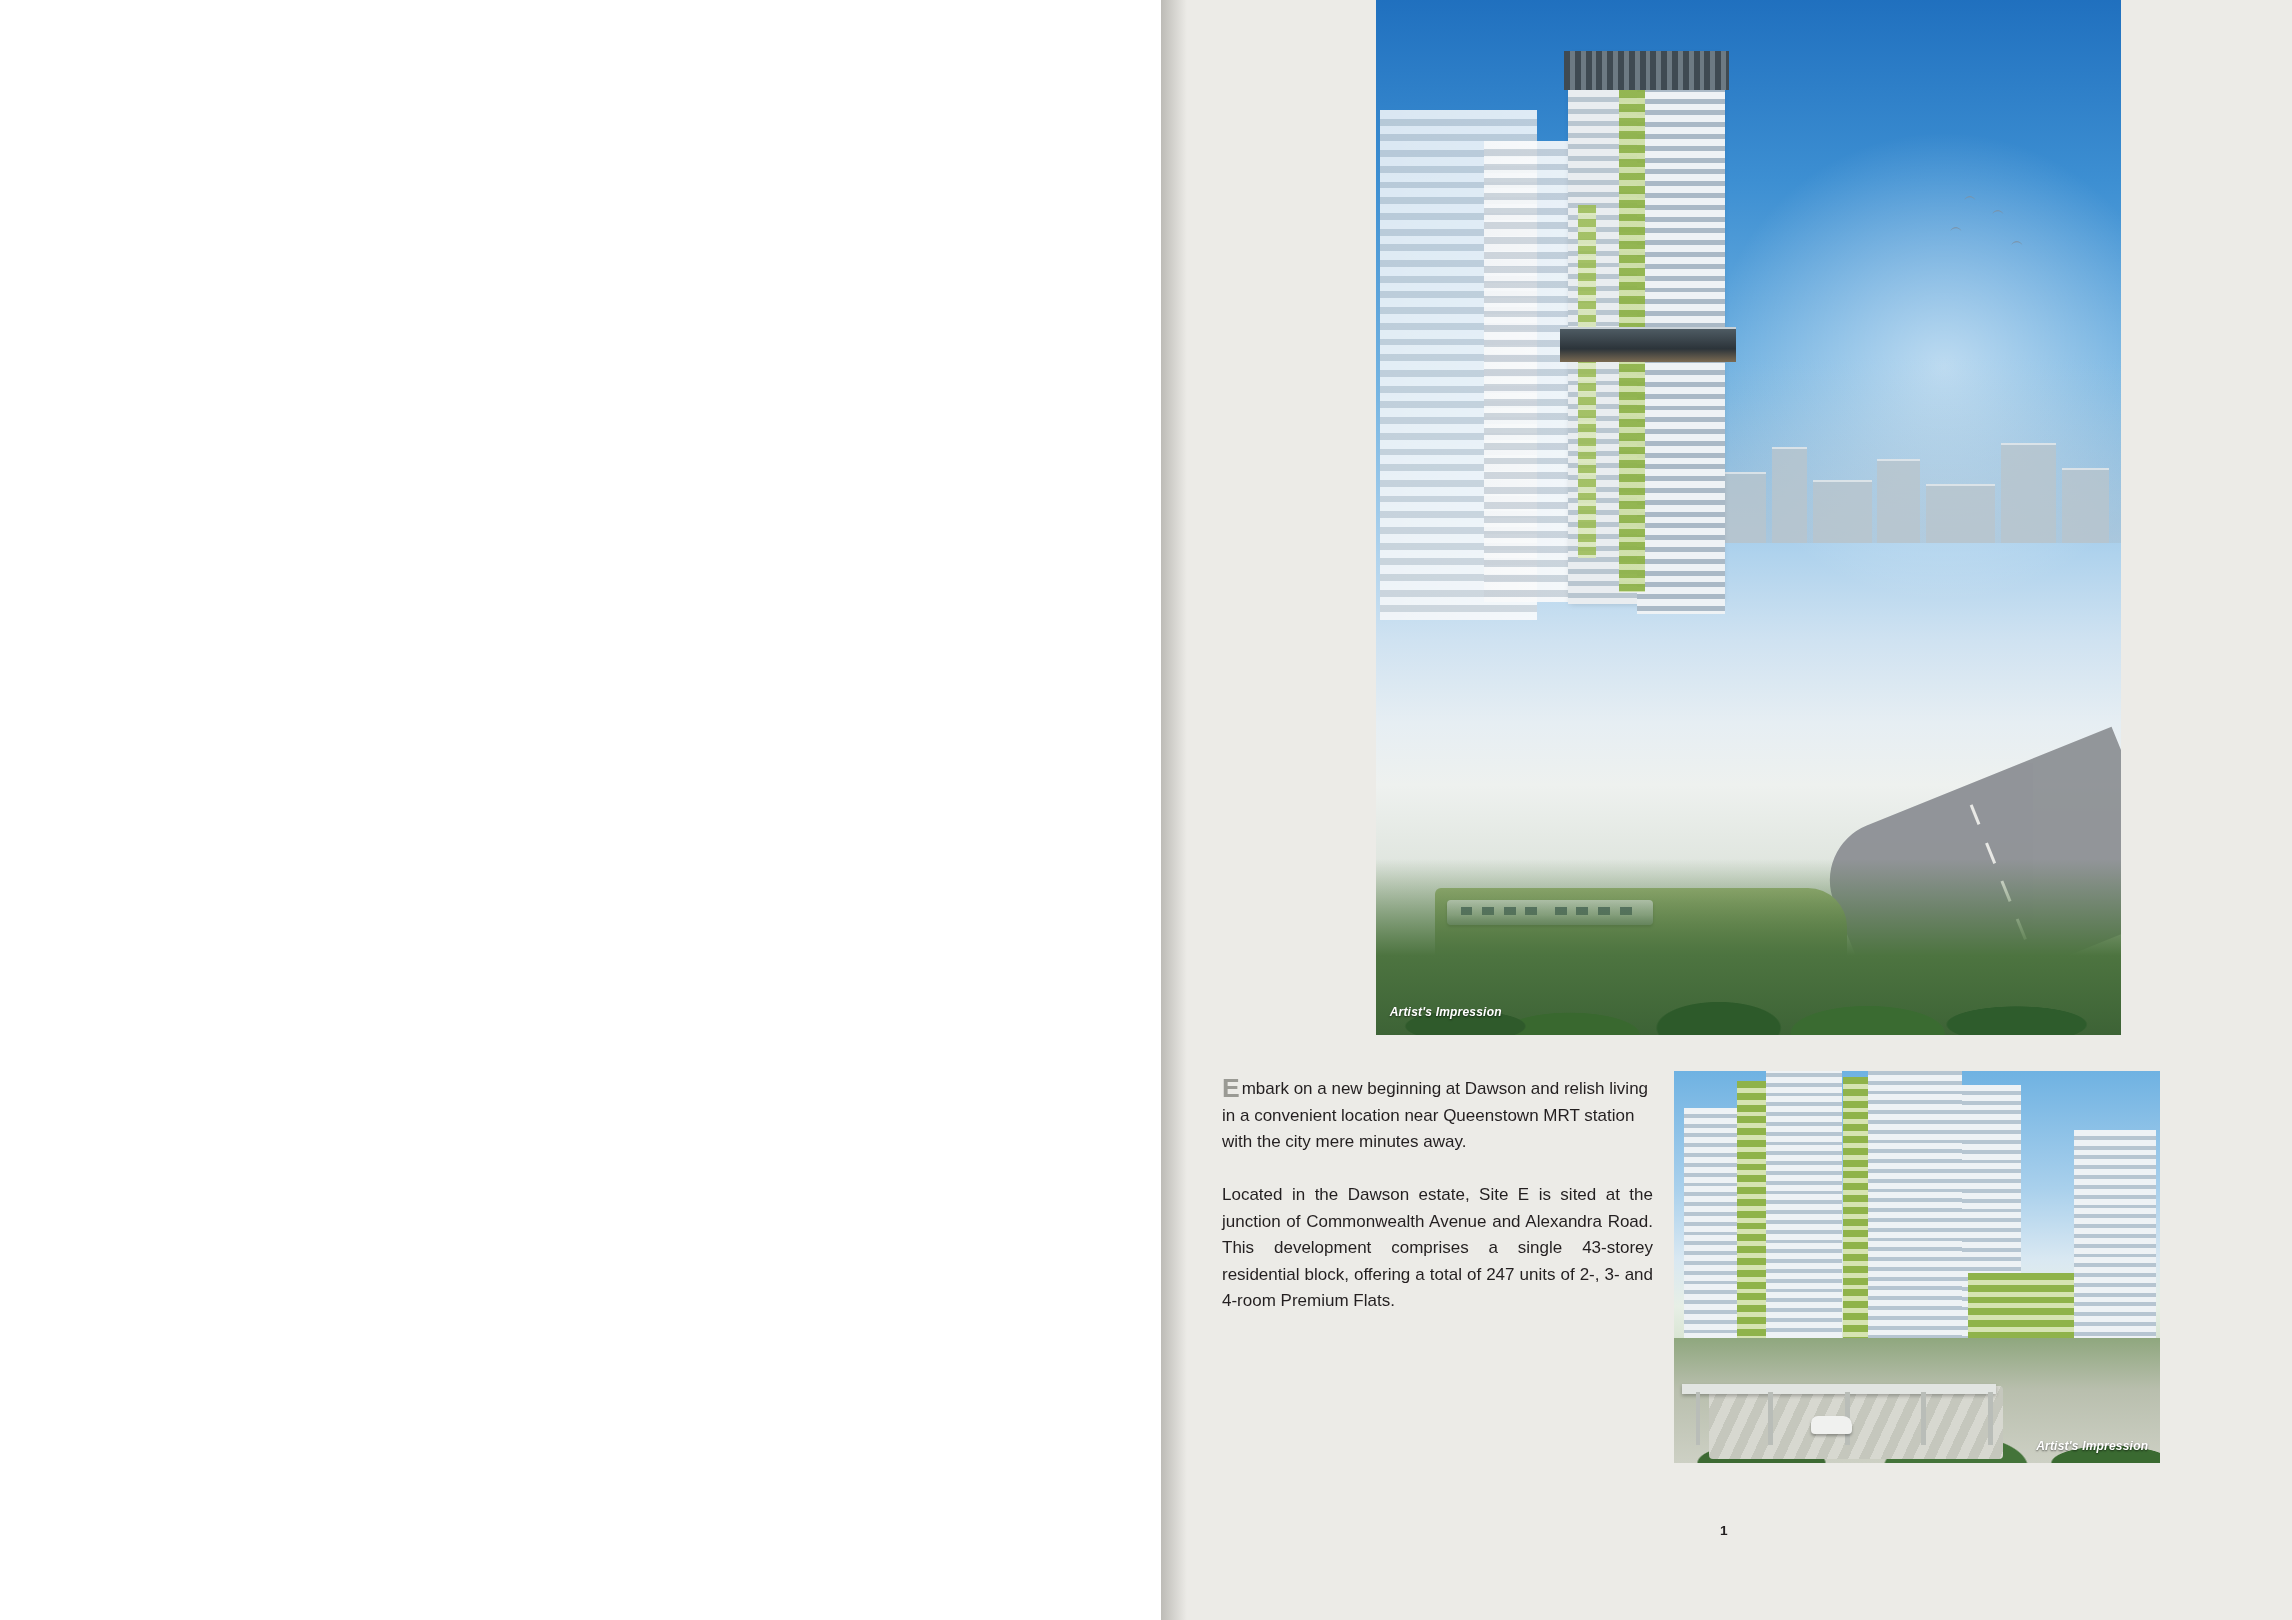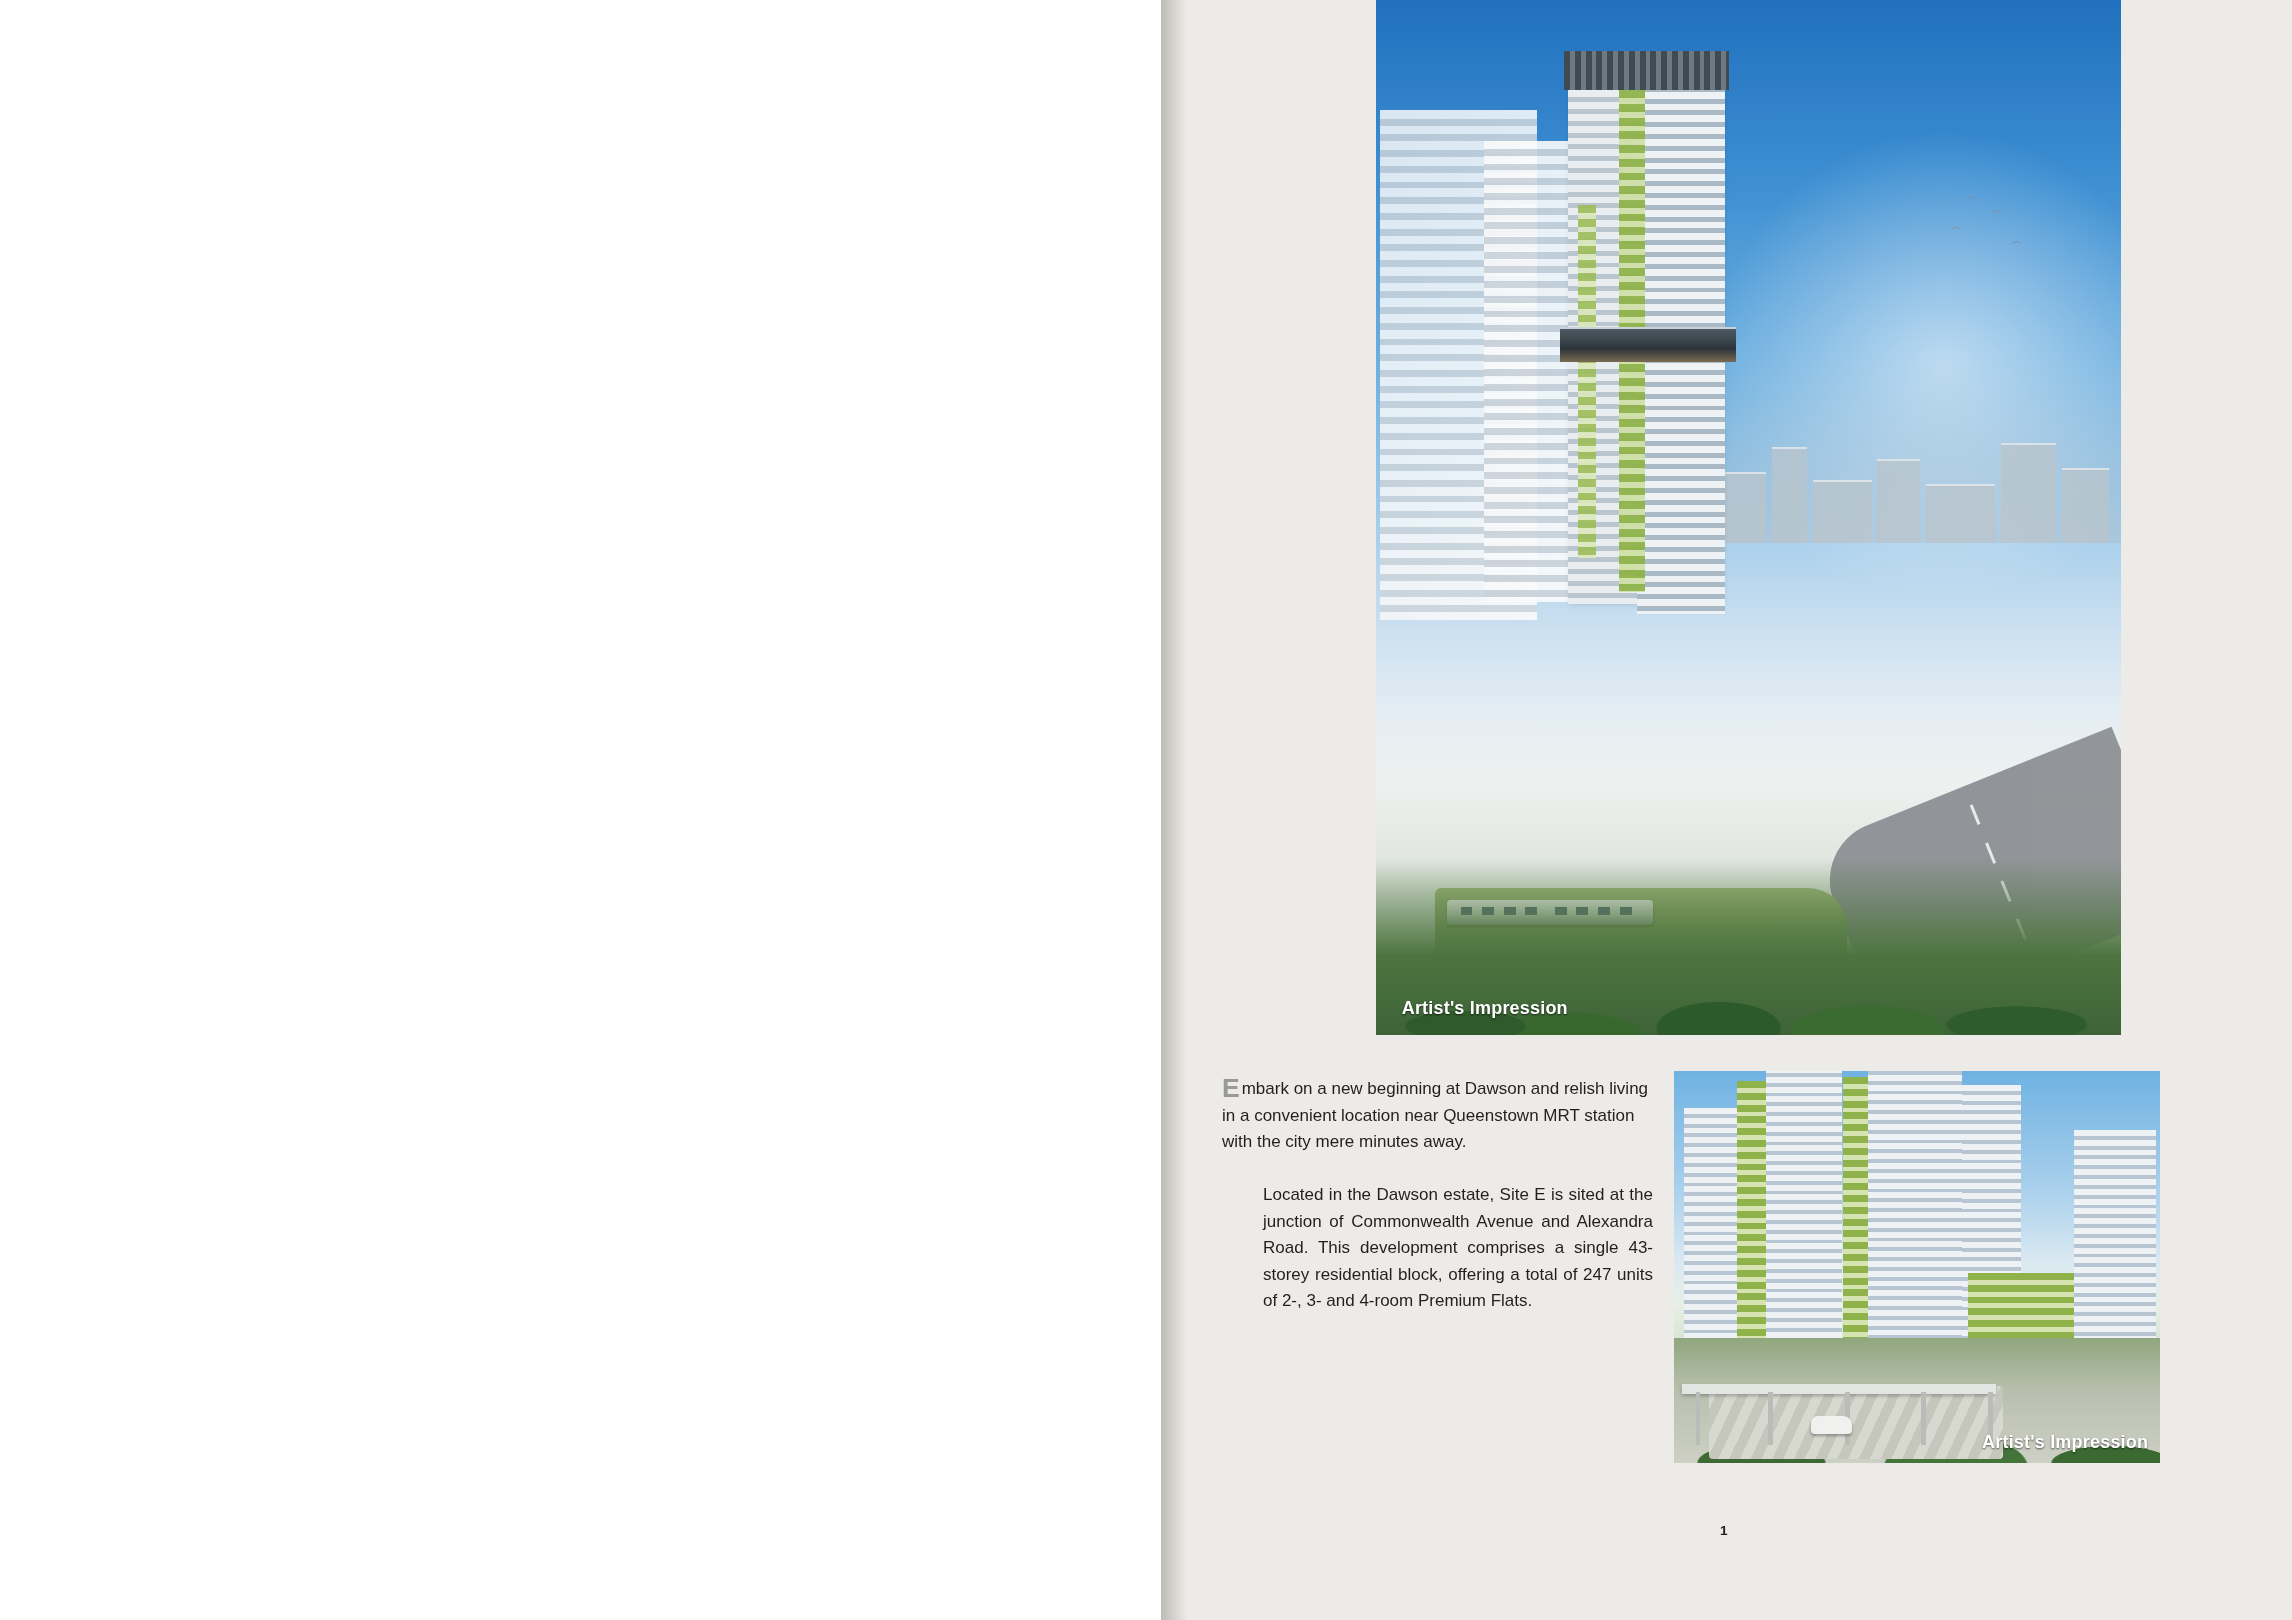--- a/index.html
+++ b/index.html
@@ -218,40 +218,40 @@
   }
   .bird {
     position: absolute;
     color: #7d91a3;
     font-size: 12.7px;
     line-height: 1;
   }
   .caption {
     position: absolute;
     color: #ffffff;
+    font-style: italic;
     font-weight: bold;
-    font-size: 18px;
+    font-size: 12px;
     text-shadow: 0 1px 2px rgba(0,0,0,0.6);
     letter-spacing: 0.2px;
-    margin-left: 12px;
   }
   .hero .caption { left: 13.7px; bottom: 15.7px; }
 
   
   .copy {
     position: absolute;
     left: 61px;
     top: 1076px;
     width: 431px;
     color: #231f20;
     font-size: 17px;
     line-height: 26.5px;
   }
   .copy p { margin: 0 0 26.5px 0; }
-  .copy p.justified { text-align: justify; margin-left: 41px; }
+  .copy p.justified { text-align: justify; }
   .dropcap {
     float: left;
     font-size: 26.5px;
     line-height: 23.5px;
     font-weight: bold;
     color: #9a9a94;
     padding-right: 2px;
     margin-top: 1px;
   }
 

